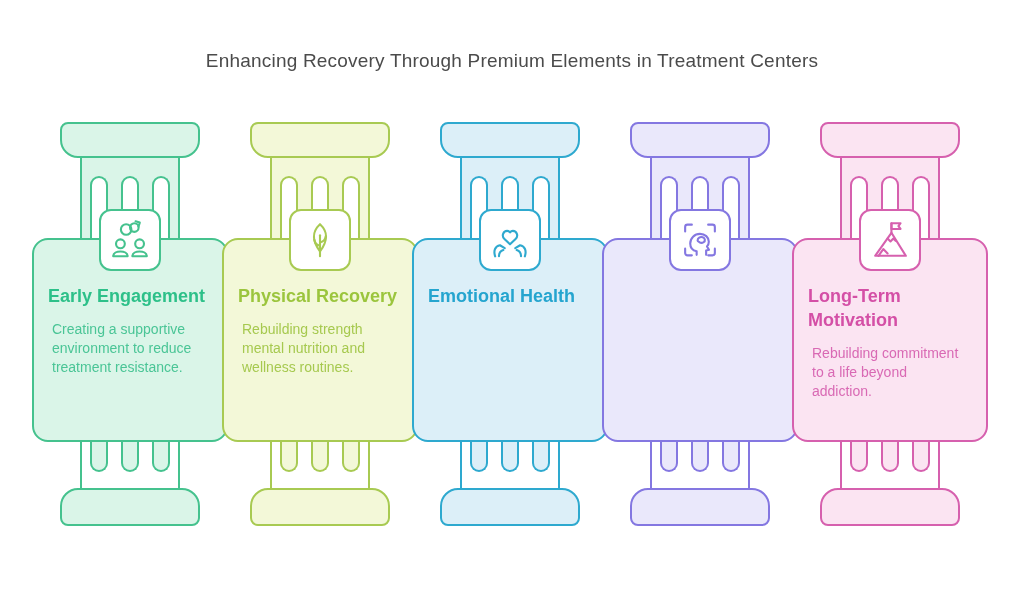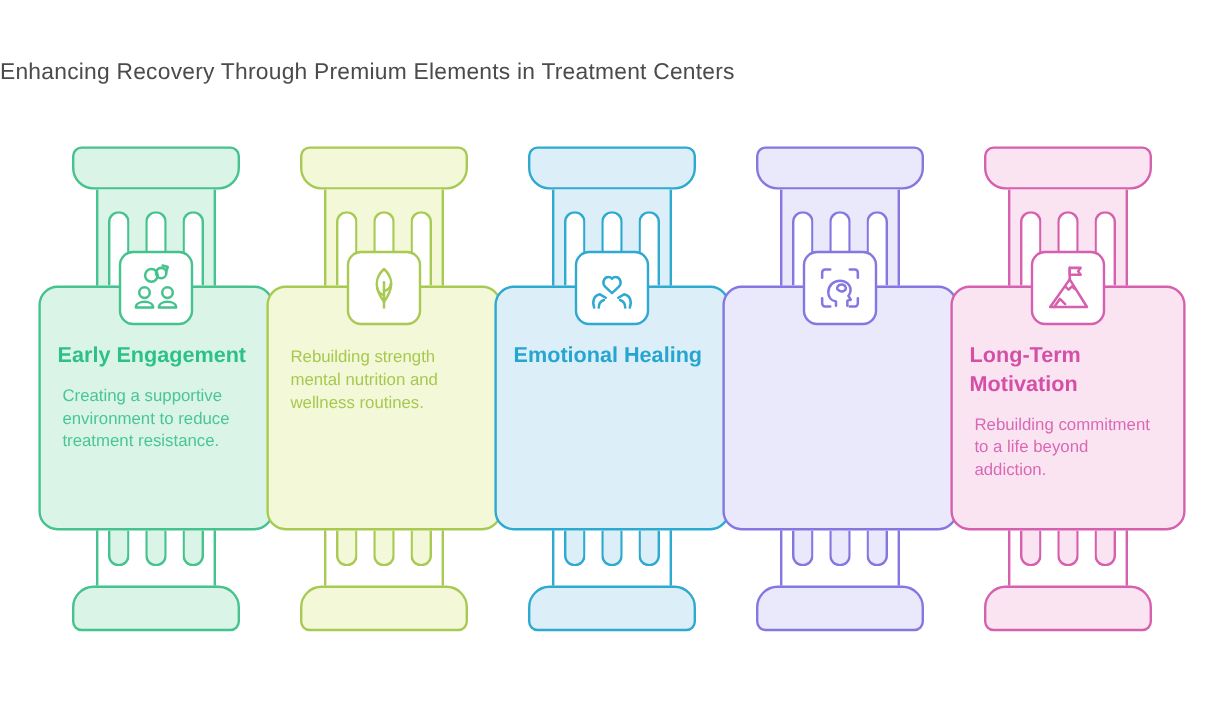--- a/index.html
+++ b/index.html
@@ -7,21 +7,21 @@
   body {
     width: 1024px; height: 598px;
     background: #ffffff;
     font-family: "Liberation Sans", sans-serif;
     overflow: hidden;
   }
   .canvas { position: relative; width: 1024px; height: 598px; background: #ffffff; }
 
   .page-title {
     position: absolute; top: 50px; left: 0; width: 100%;
-    margin: 0; text-align: left;
+    margin: 0; text-align: center;
     font-size: 19px; font-weight: 400; letter-spacing: .2px;
     color: #4b4b4b;
   }
 
   .pillars {
     position: absolute; top: 122px; left: 45px;
     display: flex; gap: 20px;
   }
   .pillar {
     width: 170px;
@@ -137,20 +137,21 @@
       </div>
       <div class="pillar-card">
         <div class="icon-box">
           <svg viewBox="0 0 48 48" aria-label="leaf-icon">
             <path d="M24 7.5 C31.5 14.5 33.5 23 24 36 C14.5 23 16.5 14.5 24 7.5 Z"></path>
             <path d="M24 41 V19"></path>
             <path d="M24 30 C20.5 29.5 18.5 27 18 23.5"></path>
             <path d="M24 26.5 C27.5 26 29.5 23.5 30 20"></path>
           </svg>
         </div>
+        <h2 class="pillar-title">Physical Recovery</h2>
         <p class="pillar-desc">Rebuilding strength mental nutrition and wellness routines.</p>
       </div>
       <div class="shaft shaft-bottom">
         <div class="flute"></div>
         <div class="flute"></div>
         <div class="flute"></div>
       </div>
       <div class="base"></div>
     </div>
 
@@ -164,21 +165,21 @@
       <div class="pillar-card">
         <div class="icon-box">
           <svg viewBox="0 0 48 48" aria-label="hands-heart-icon">
             <path d="M24 28.5 L18.2 23 C14.8 19.7 17 14.5 21 14.5 C22.8 14.5 24 16 24 16 C24 16 25.2 14.5 27 14.5 C31 14.5 33.2 19.7 29.8 23 Z"></path>
             <path d="M8.5 41 C6.5 35 8.5 30.5 13.5 29.5 L18.5 32.5"></path>
             <path d="M12.5 41 C12.5 37.5 14 35.5 17 34.5"></path>
             <path d="M39.5 41 C41.5 35 39.5 30.5 34.5 29.5 L29.5 32.5"></path>
             <path d="M35.5 41 C35.5 37.5 34 35.5 31 34.5"></path>
           </svg>
         </div>
-        <h2 class="pillar-title">Emotional Healing</h2>
+        <h2 class="pillar-title">Emotional Health</h2>
       </div>
       <div class="shaft shaft-bottom">
         <div class="flute"></div>
         <div class="flute"></div>
         <div class="flute"></div>
       </div>
       <div class="base"></div>
     </div>
 
     <div class="pillar" style="--stroke: #8477e1; --fill: #eae8fb; --title: #7567d6; --desc: #8b7edc;">

